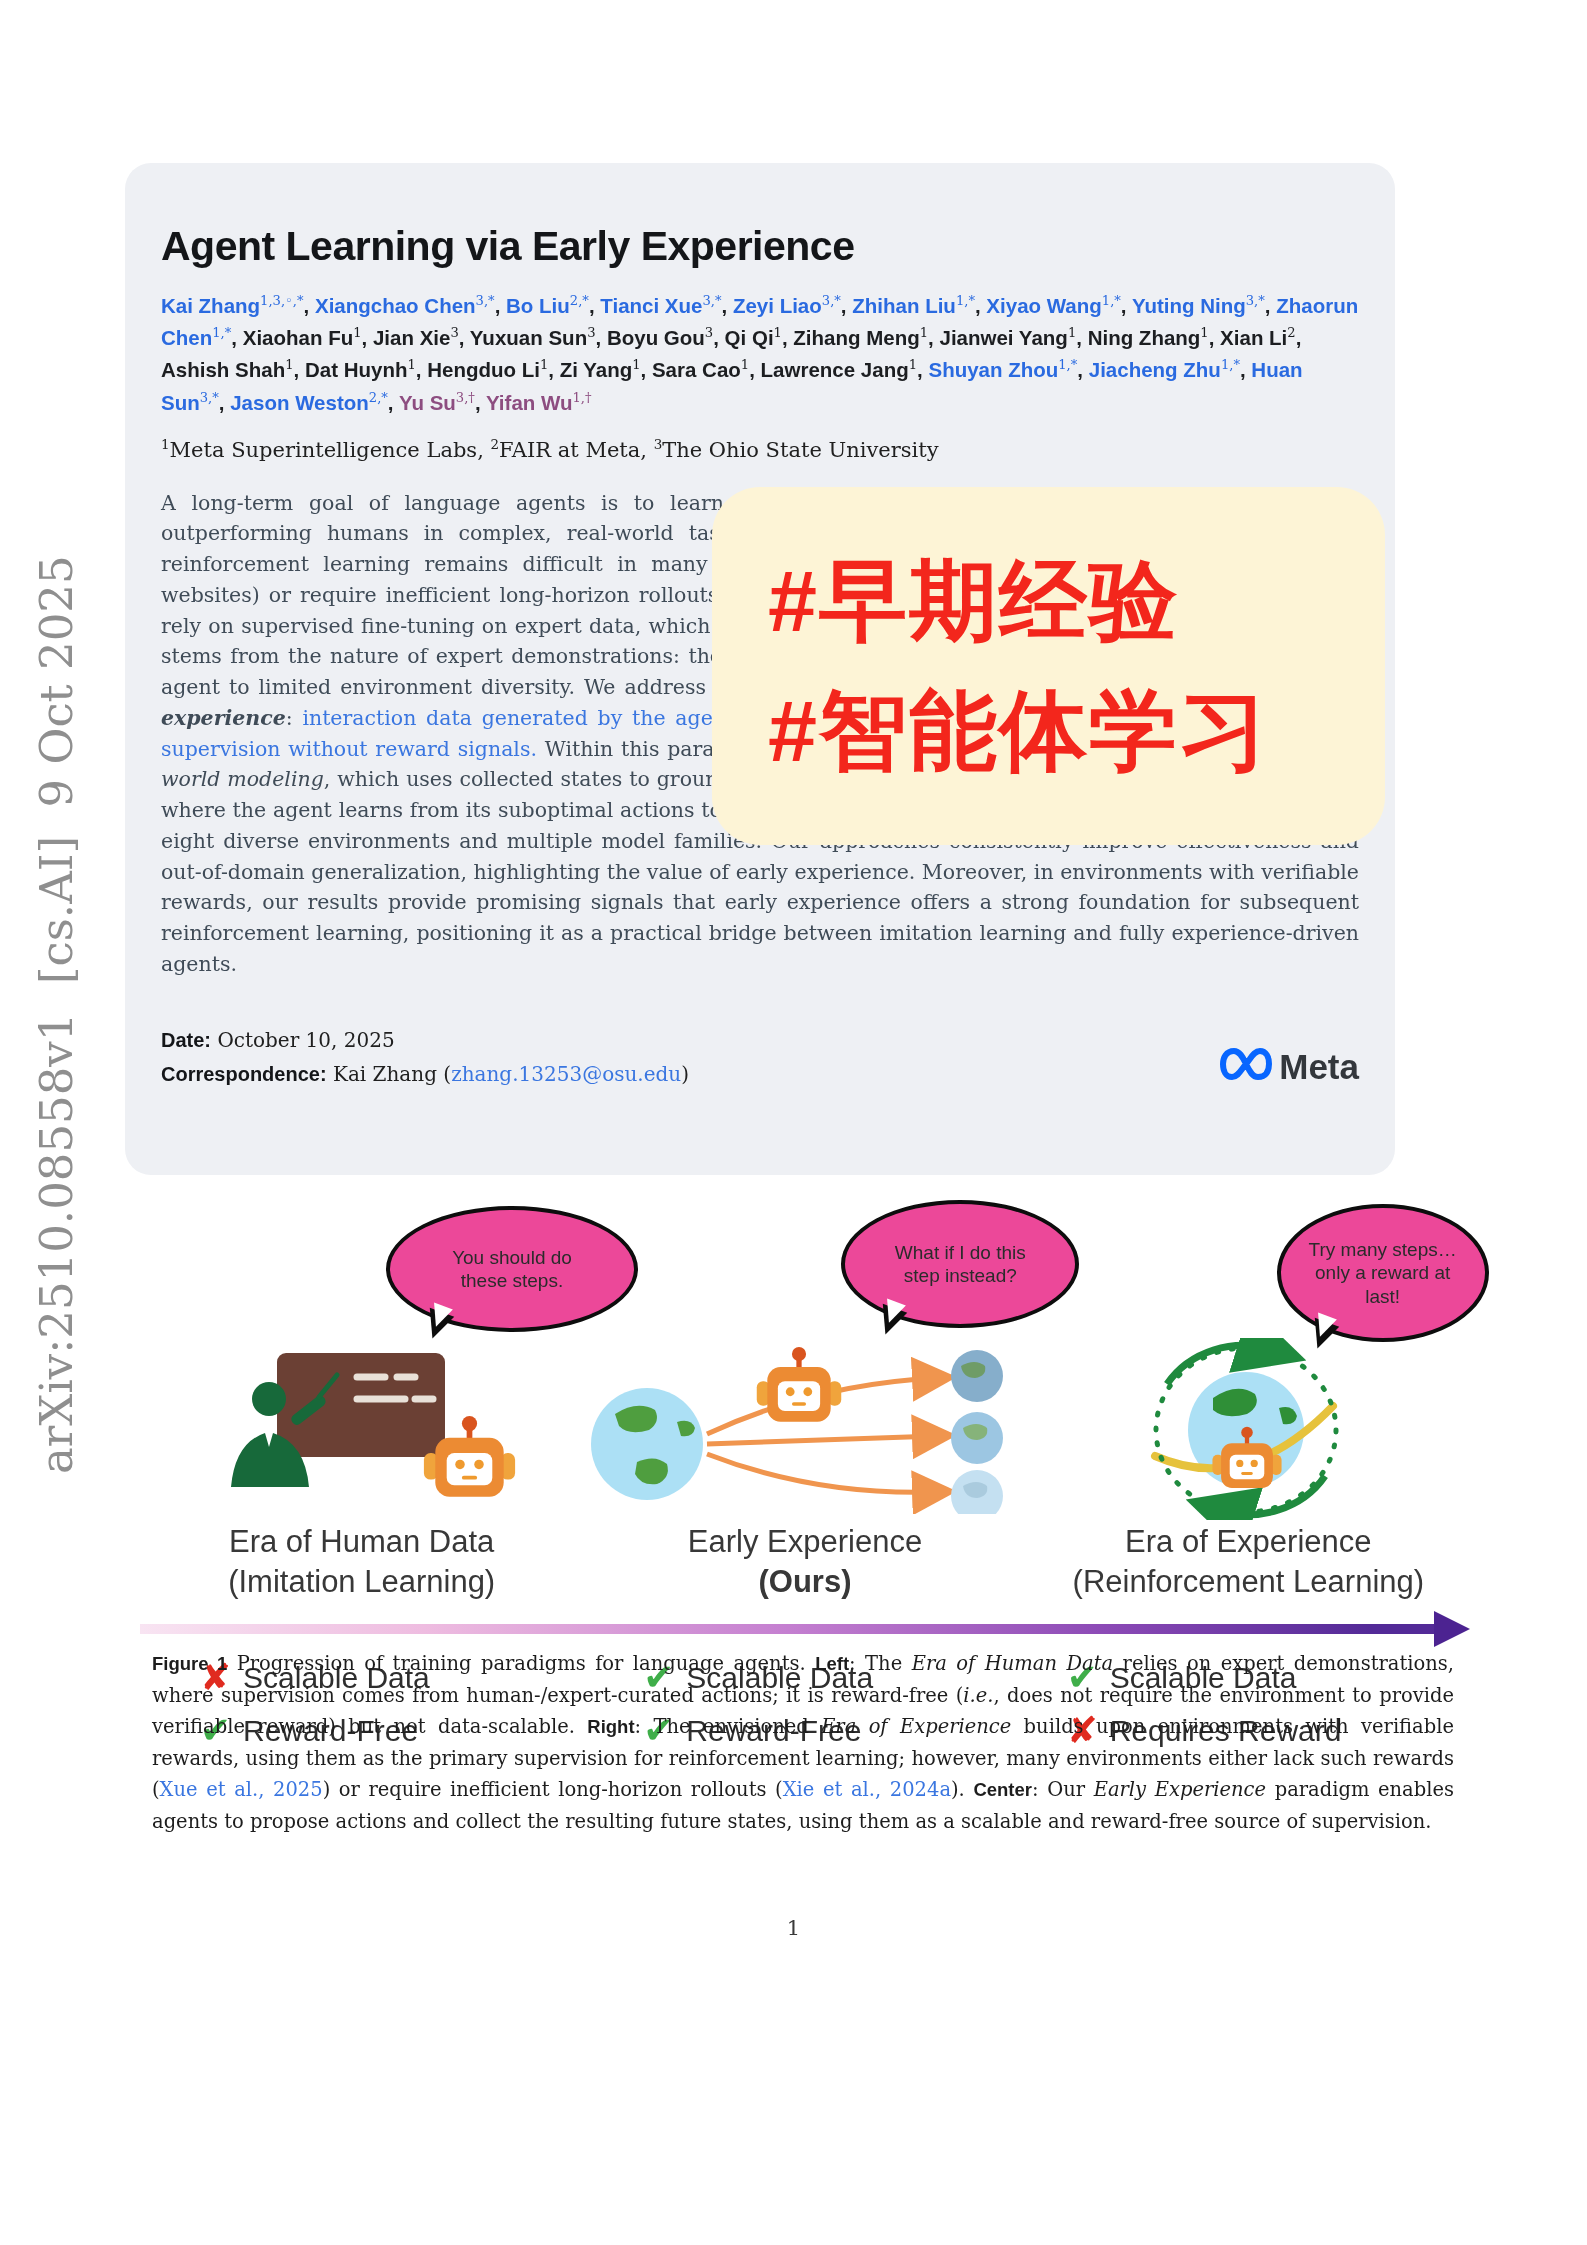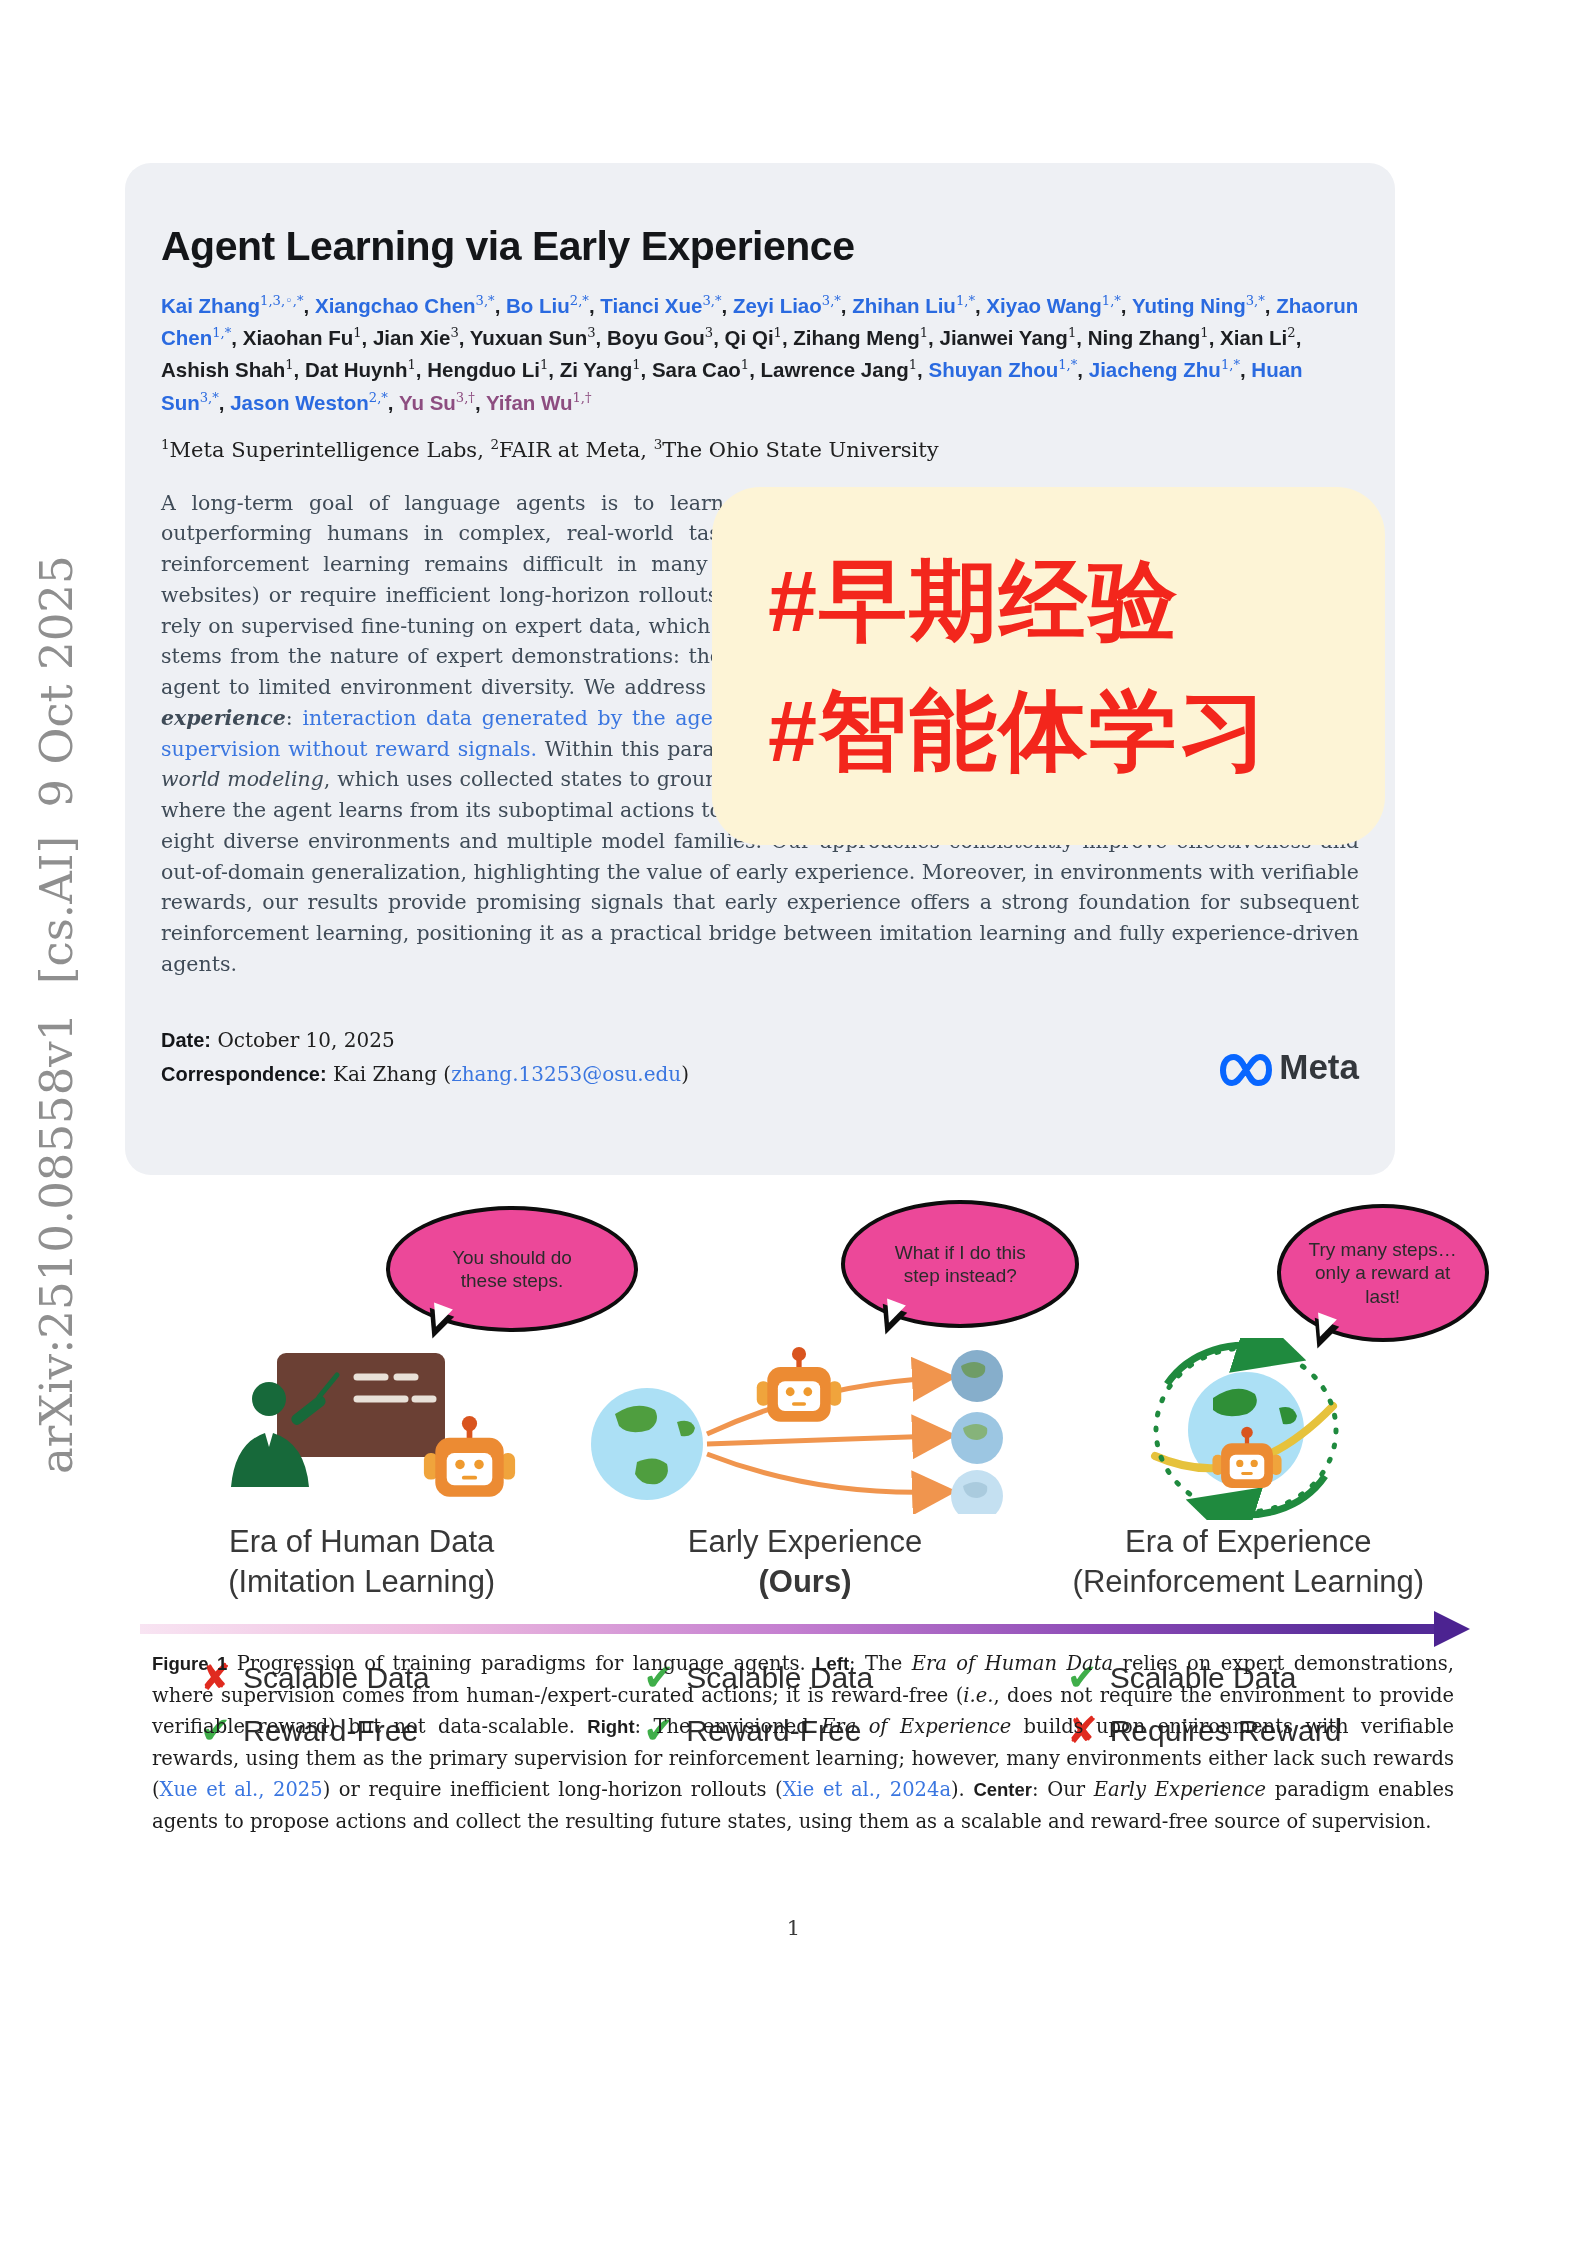--- a/index.html
+++ b/index.html
@@ -29,21 +29,21 @@
   .abstract{margin-top:26px;width:1198px;font-size:20.5px;line-height:1.5;text-align:justify;color:#3f4b57;}
   .seg-i{font-style:italic;}
   .seg-b{font-weight:bold;}
   .seg-bi{font-weight:bold;font-style:italic;}
   .seg-blue{color:#3a76e0;}
   .seg-link{color:#3a76e0;}
   .meta-row{margin-top:43px;display:flex;justify-content:space-between;align-items:flex-end;width:1198px;}
   .meta-line{font-size:20px;line-height:1.7;color:#202020;}
   .meta-label{font-family:"Liberation Sans",sans-serif;font-weight:bold;color:#141619;}
   .email{color:#3a76e0;text-decoration:none;}
-  .meta-logo{display:flex;align-items:flex-end;gap:7px;font-family:"Liberation Sans",sans-serif;
+  .meta-logo{display:flex;align-items:flex-start;gap:7px;font-family:"Liberation Sans",sans-serif;
              font-weight:bold;font-size:35px;color:#33373c;padding-bottom:4px;}
 
   
   .overlay{position:absolute;left:712px;top:487px;width:673px;height:358px;background:#fdf4d6;
            border-radius:48px;display:flex;flex-direction:column;justify-content:center;gap:42px;
            padding-left:56px;box-sizing:border-box;z-index:5;}
   .overlay .hash-line{font-family:"Liberation Sans",sans-serif;font-weight:900;font-size:88px;
            color:#f3261c;line-height:1;letter-spacing:2px;}
 
   

